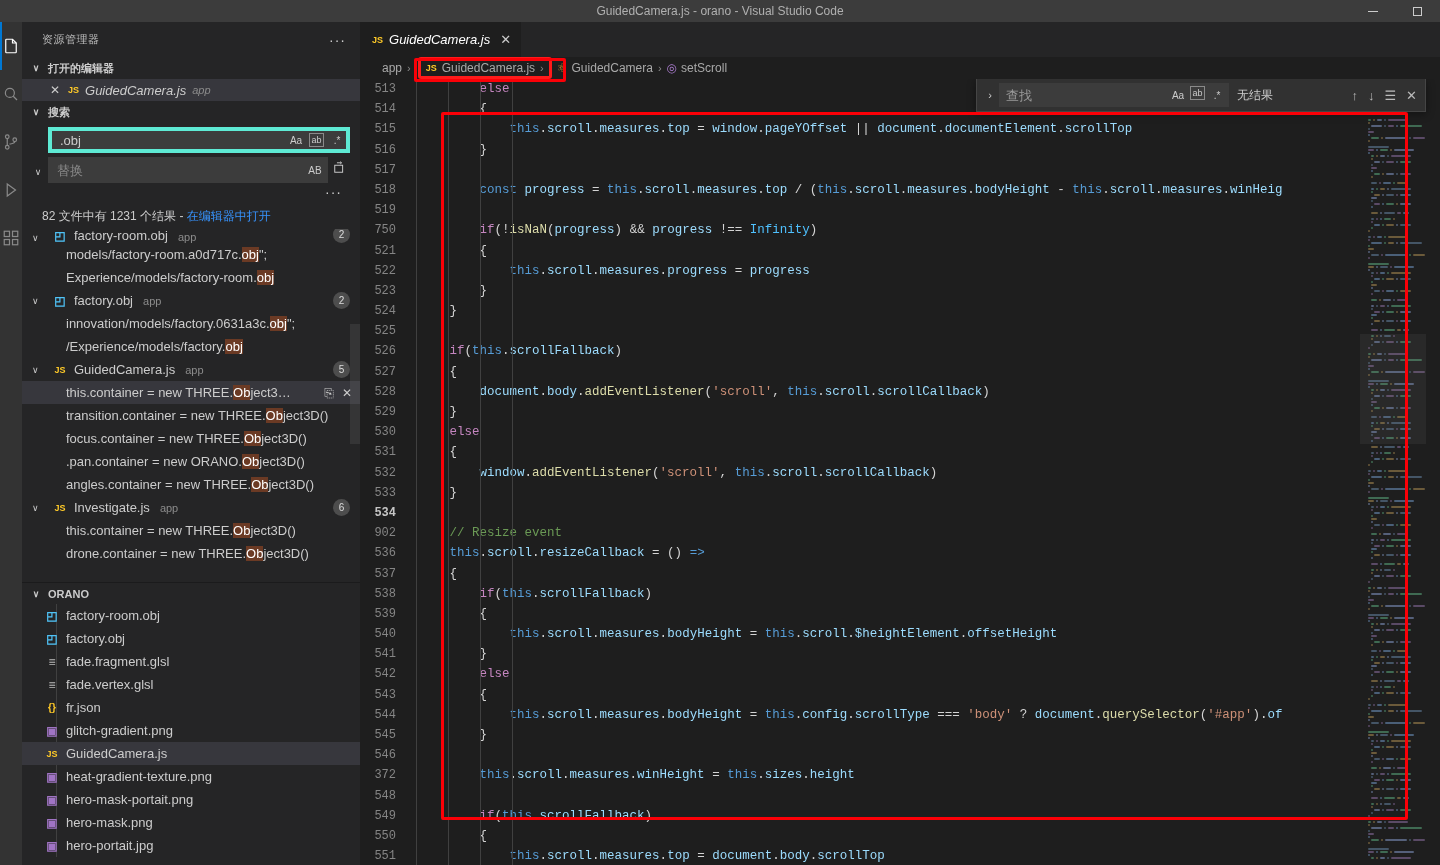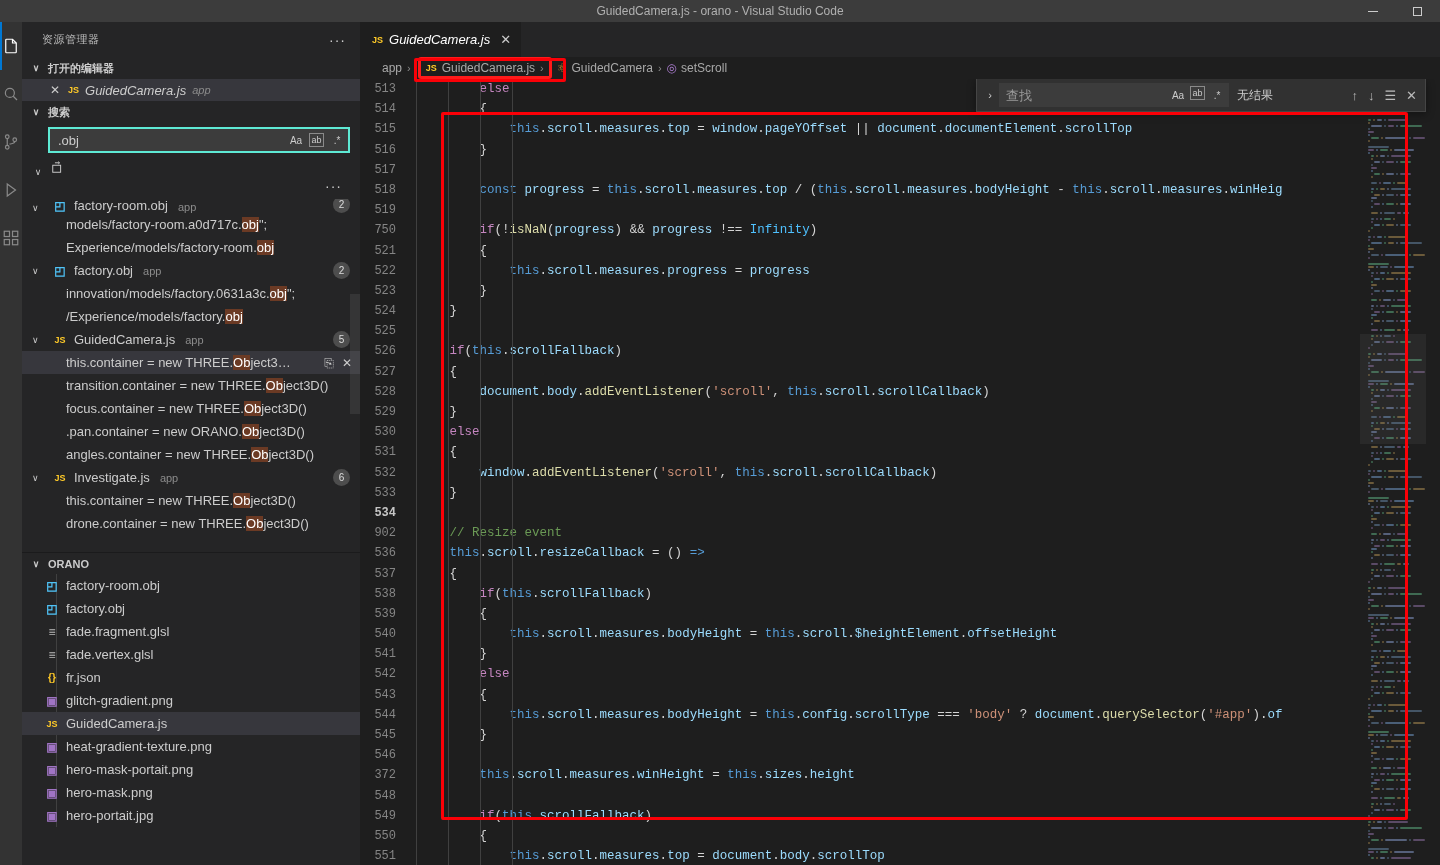--- a/index.html
+++ b/index.html
@@ -80,21 +80,21 @@
   
   .search-area { padding:4px 10px 2px 8px; position:relative; }
   .search-row { display:flex; align-items:flex-start; gap:2px; margin-bottom:4px; }
   .toggle-chev { width:16px; padding-top:10px; text-align:center; font-size:9px; color:#cccccc; }
   .input-wrap { flex:1; position:relative; }
   .find-input {
     width:100%; height:26px; background:#3c3c3c; border:1px solid #3c3c3c;
     color:#cccccc; font-size:13px; padding:0 62px 0 8px; outline:none;
     font-family:"Liberation Sans",sans-serif;
   }
-  .find-input.focused { border:2px solid #5eead4; }
+  .find-input.focused { border:4px solid #5eead4; }
   .find-input::placeholder { color:#8a8a8a; }
   .input-icons {
     position:absolute; right:4px; top:4px; display:flex; gap:4px; align-items:center;
   }
   .ii {
     width:18px; height:18px; display:flex; align-items:center; justify-content:center;
     font-size:10px; color:#cccccc;
   }
   .ii.boxed { border:1px solid #8a8a8a; width:15px; height:14px; font-size:9px; }
   .replace-all { width:20px; height:20px; display:flex; align-items:center; justify-content:center; }
@@ -339,32 +339,41 @@
           <input class="find-input focused" type="text" id="search-input" placeholder="搜索" value=".obj" style="">
           <div class="input-icons">
             <span class="ii">Aa</span>
             <span class="ii boxed">ab</span>
             <span class="ii">.*</span>
           </div>
         </div>
       </div>
       <div class="search-row">
         <div class="toggle-chev">∨</div>
+        <div class="input-wrap">
+          <input class="find-input" type="text" id="replace-input" placeholder="替换" style="">
+          <div class="input-icons">
+            <span class="ii">AB</span>
+          </div>
+        </div>
         <div class="replace-all">
           <svg width="14" height="14" viewBox="0 0 16 16" fill="none" stroke="#cccccc" stroke-width="1.1">
             <rect x="2" y="6" width="9" height="8"></rect>
               <path d="M4.5 3.2h5.2M9.7 3.2l-1.4-1.3M9.7 3.2l-1.4 1.3"></path>
           </svg>
         </div>
       </div>
       <div class="more-dots-row">
         <span class="more-dots">···</span>
       </div>
     </div>
 
+    <div class="result-summary">
+      <span>82 文件中有 1231 个结果 - </span><span class="link">在编辑器中打开</span>
+    </div>
 
     <div class="results" id="results" style="height:355px;">
         <div class="res-row file clipped" style="height: 14px; overflow: hidden; align-items: flex-end;">
           <span class="res-chev">∨</span>
           <span class="ico ico-obj" style="font-size: 12px;">◰</span>
           <span class="file-label">factory-room.obj</span>
           <span class="file-sub">app</span>
           <span class="count-badge" style="top: -3px;">2</span>
         </div>
         <div class="res-row match">

